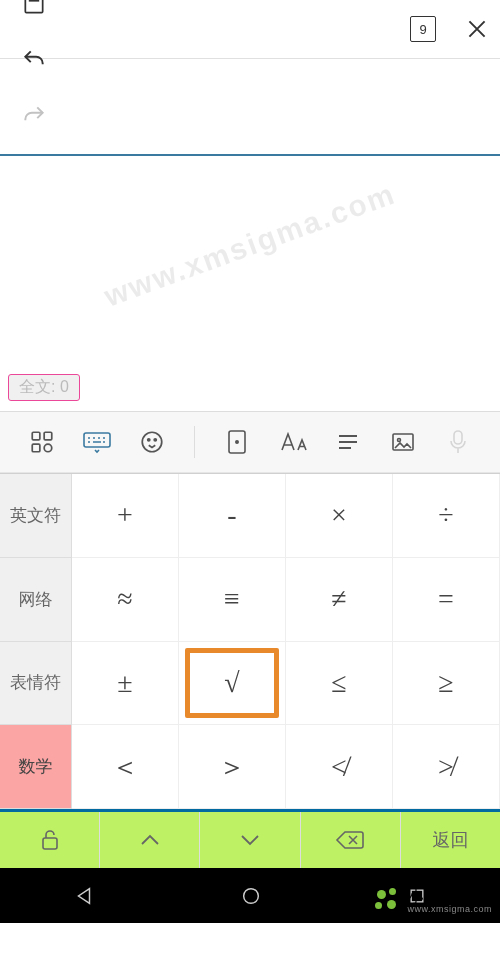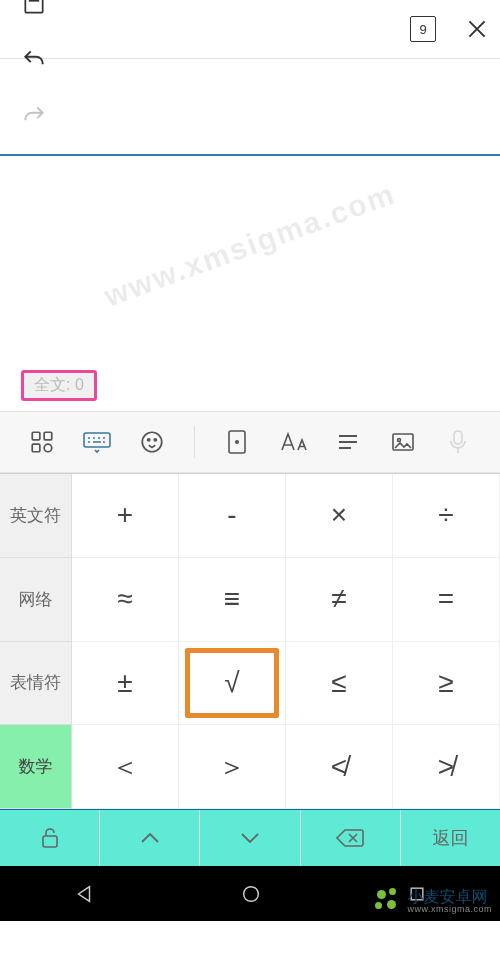--- a/index.html
+++ b/index.html
@@ -9,56 +9,56 @@
   .top-left{display:flex;align-items:center;gap:30px;flex-direction:column;}
   .done-label{font-size:24px;color:#222;}
   .tb-icon{color:#333;display:flex;align-items:center;justify-content:center;}
   .tb-icon.disabled{color:#c2c2c2;}
   .top-right{margin-left:auto;display:flex;align-items:center;gap:28px;}
   .page-badge{width:24px;height:24px;border:1.5px solid #333;display:flex;align-items:center;justify-content:center;font-size:13px;color:#333;border-radius:2px;}
   .close-x svg{display:block;}
   
   .input-area{height:95px;border-bottom:2px solid #3a7aa0;}
   .body-area{height:255px;position:relative;}
-  .wc-badge{position:absolute;left:21px;bottom:10px;background:#f0f0f0;border:3px solid #ec4899;border-radius:3px;color:#bbb;font-size:16px;padding:2px 10px;}
+  .wc-badge{position:absolute;left:8px;bottom:10px;background:#f0f0f0;border:1px solid #ec4899;border-radius:3px;color:#bbb;font-size:16px;padding:2px 10px;}
   .caret{position:absolute;left:250px;top:calc(100% - 12px);transform:translateY(-50%);}
   .caret-line{width:2px;height:30px;background:#222;}
   
   .editor-ribbon{height:60px;background:#f7f7f7;border-top:1px solid #ddd;border-bottom:1px solid #e6e6e6;display:flex;align-items:center;justify-content:space-around;padding:0 14px;}
   .rib-icon{color:#555;display:flex;align-items:center;justify-content:center;width:34px;}
   .rib-icon.active{color:#3a7aa0;}
   .rib-icon.faded{color:#d5d5d5;}
   .rib-sep{width:1px;height:32px;background:#ddd;margin:0 4px;}
   
-  .sym-area{display:flex;height:335px;border-top:1px solid #d0d0d0;}
+  .sym-area{display:flex;height:335px;border-top:1px solid #d0d0d0;font-family:Liberation Serif, serif;}
   .cat-col{width:72px;display:flex;flex-direction:column;}
   .cat-item{flex:1;display:flex;align-items:center;justify-content:center;background:#f0f0f0;color:#666;font-size:17px;border-right:1px solid #ddd;border-bottom:1px solid #ddd;}
-  .cat-item.selected{background:#86efac;color:#444;}
+  .cat-item.selected{background:#fca5a5;color:#444;}
   .sym-grid{flex:1;display:grid;grid-template-columns:repeat(4,1fr);grid-template-rows:repeat(4,1fr);}
   .sym-key{display:flex;align-items:center;justify-content:center;font-size:28px;color:#444;border-right:1px solid #eee;border-bottom:1px solid #eee;background:#fff;position:relative;}
   .sym-key.highlight::after{content:"";position:absolute;left:6px;right:6px;top:6px;bottom:6px;border:5px solid #e88a2c;border-radius:2px;}
   
-  .func-row{height:56px;background:#5eead4;display:flex;align-items:stretch;border-top:1px solid #0369a1;}
+  .func-row{height:56px;background:#bef264;display:flex;align-items:stretch;border-top:3px solid #0369a1;}
   .func-key{flex:1;display:flex;align-items:center;justify-content:center;color:#666;font-size:18px;border-right:1px solid #ddd;}
   .func-key:last-child{border-right:none;}
   
   .navbar{height:50px;background:#000;display:flex;align-items:center;justify-content:space-around;}
   .nav-icon{color:#ccc;}
   .black-strip{height:5px;background:#000;}
   
   .wm-diag{position:absolute;left:50%;top:35%;transform:translate(-50%,-50%) rotate(-20deg);font-size:30px;color:rgba(0,0,0,0.08);font-weight:bold;letter-spacing:2px;pointer-events:none;white-space:nowrap;}
   .footer-logo{position:absolute;right:8px;bottom:62px;display:flex;align-items:center;gap:4px;pointer-events:none;}
   .logo-dots{width:30px;height:30px;position:relative;}
   .logo-dots span{position:absolute;width:7px;height:7px;background:#7bbf3a;border-radius:50%;}
   .logo-dots span:nth-child(1){left:4px;top:4px;width:9px;height:9px;}
   .logo-dots span:nth-child(2){left:16px;top:2px;}
   .logo-dots span:nth-child(3){left:14px;top:14px;width:9px;height:9px;}
   .logo-dots span:nth-child(4){left:2px;top:16px;}
   .logo-text{display:flex;flex-direction:column;line-height:1;}
-  .logo-text .cn{font-size:16px;color:#0c4a6e;font-weight:normal;}
+  .logo-text .cn{font-size:16px;color:#000000;font-weight:normal;}
   .logo-text .en{font-size:9px;color:#888;letter-spacing:0.5px;}
 </style>
 </head>
 <body>
 <div class="root">
 
   <div class="top-toolbar">
     <div class="top-left">
       <span class="done-label">完成</span>
       <span class="tb-icon">

